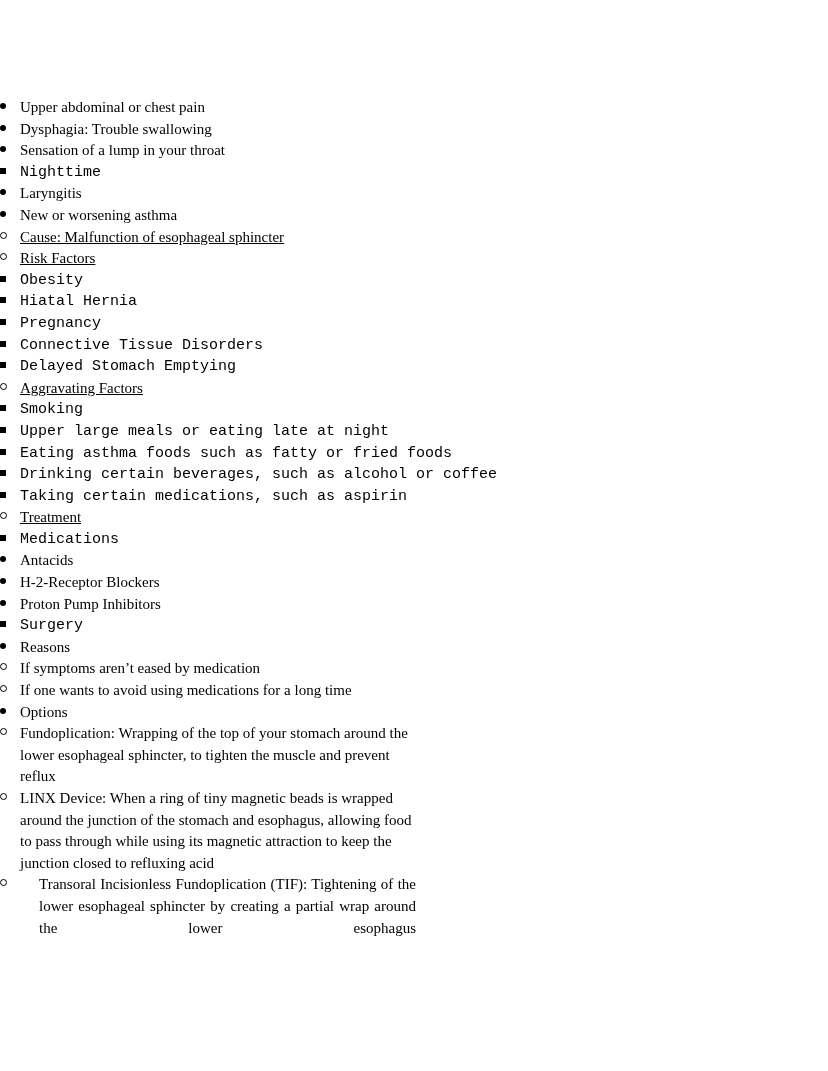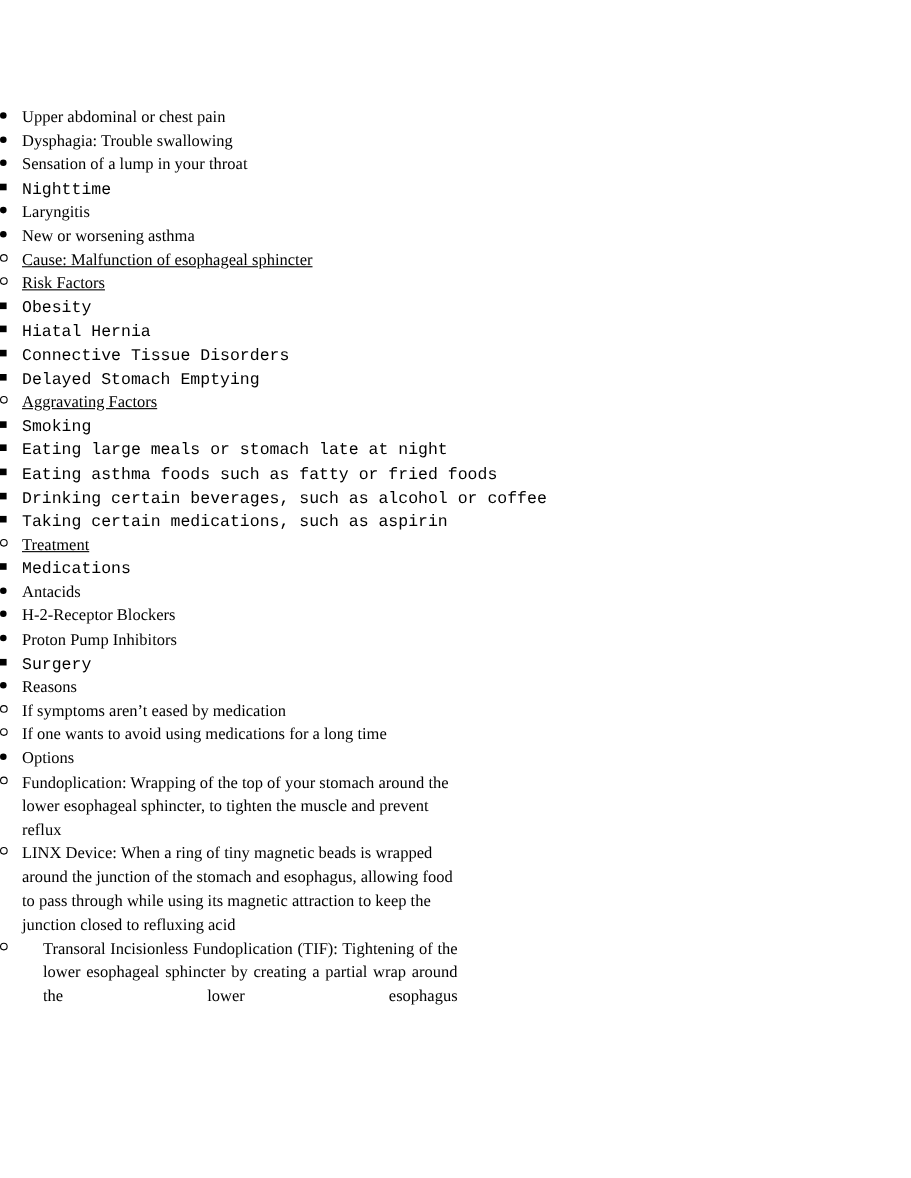--- a/index.html
+++ b/index.html
@@ -144,37 +144,41 @@
         <li class="row lvl2">
           <span class="marker"><span class="glyph glyph-square"></span></span>
           <span class="txt">Obesity</span>
         </li>
         <li class="row lvl2">
           <span class="marker"><span class="glyph glyph-square"></span></span>
           <span class="txt">Hiatal Hernia</span>
         </li>
         <li class="row lvl2">
           <span class="marker"><span class="glyph glyph-square"></span></span>
+          <span class="txt">Pregnancy</span>
+        </li>
+        <li class="row lvl2">
+          <span class="marker"><span class="glyph glyph-square"></span></span>
           <span class="txt">Connective Tissue Disorders</span>
         </li>
         <li class="row lvl2">
           <span class="marker"><span class="glyph glyph-square"></span></span>
           <span class="txt">Delayed Stomach Emptying</span>
         </li>
         <li class="row lvl1">
           <span class="marker"><span class="glyph glyph-circle"></span></span>
           <span class="txt">Aggravating Factors</span>
         </li>
         <li class="row lvl2">
           <span class="marker"><span class="glyph glyph-square"></span></span>
           <span class="txt">Smoking</span>
         </li>
         <li class="row lvl2">
           <span class="marker"><span class="glyph glyph-square"></span></span>
-          <span class="txt">Eating large meals or stomach late at night</span>
+          <span class="txt">Upper large meals or eating late at night</span>
         </li>
         <li class="row lvl2">
           <span class="marker"><span class="glyph glyph-square"></span></span>
           <span class="txt">Eating asthma foods such as fatty or fried foods</span>
         </li>
         <li class="row lvl2">
           <span class="marker"><span class="glyph glyph-square"></span></span>
           <span class="txt">Drinking certain beverages, such as alcohol or coffee</span>
         </li>
         <li class="row lvl2">

